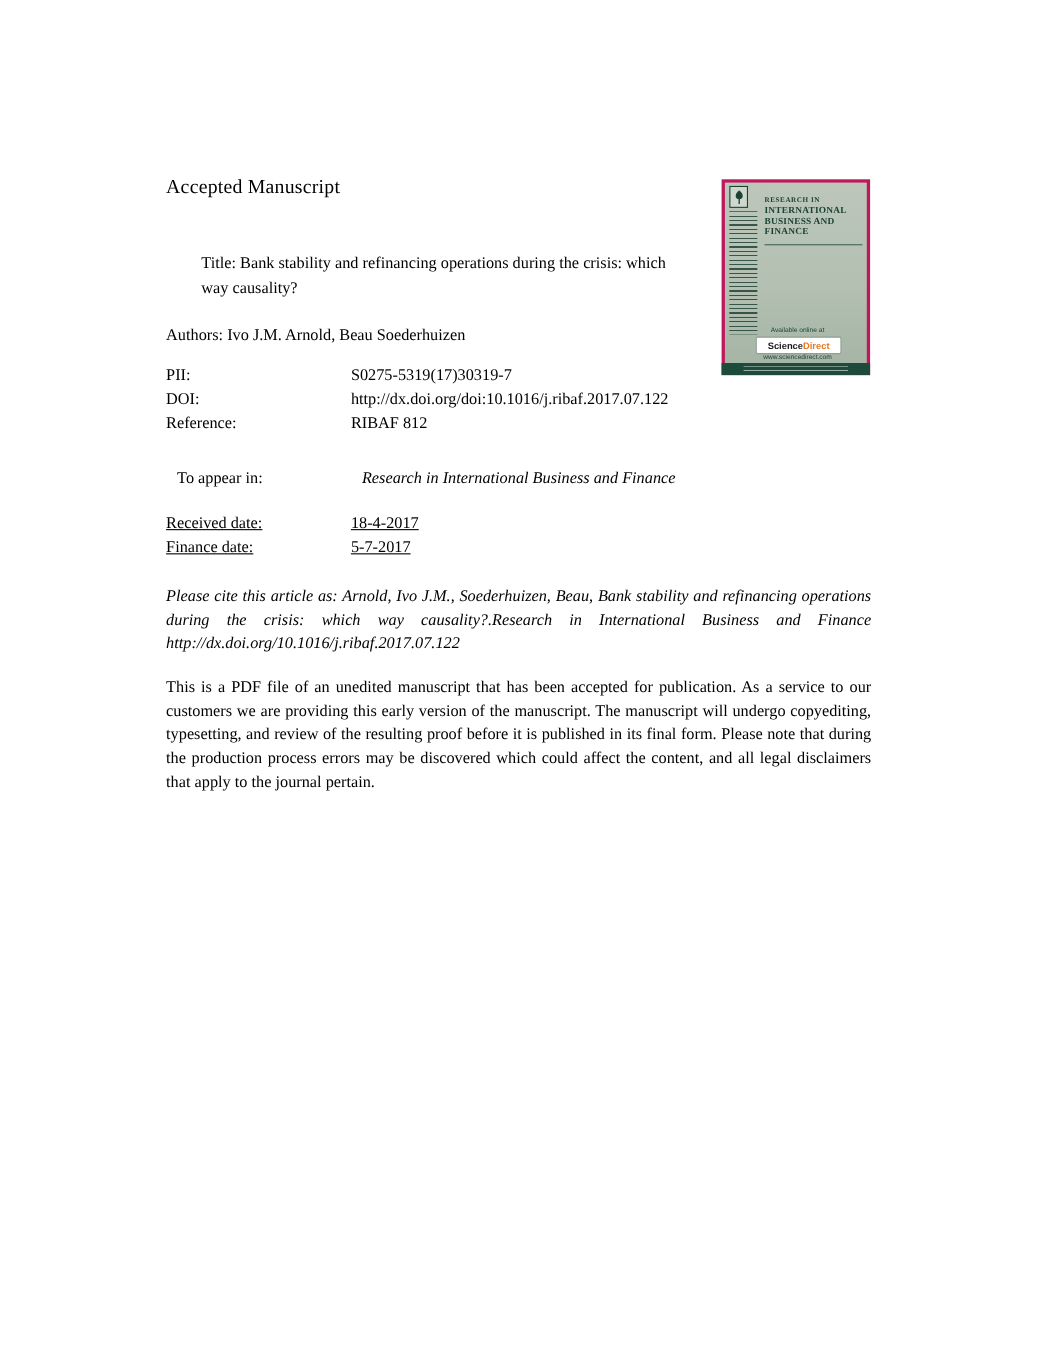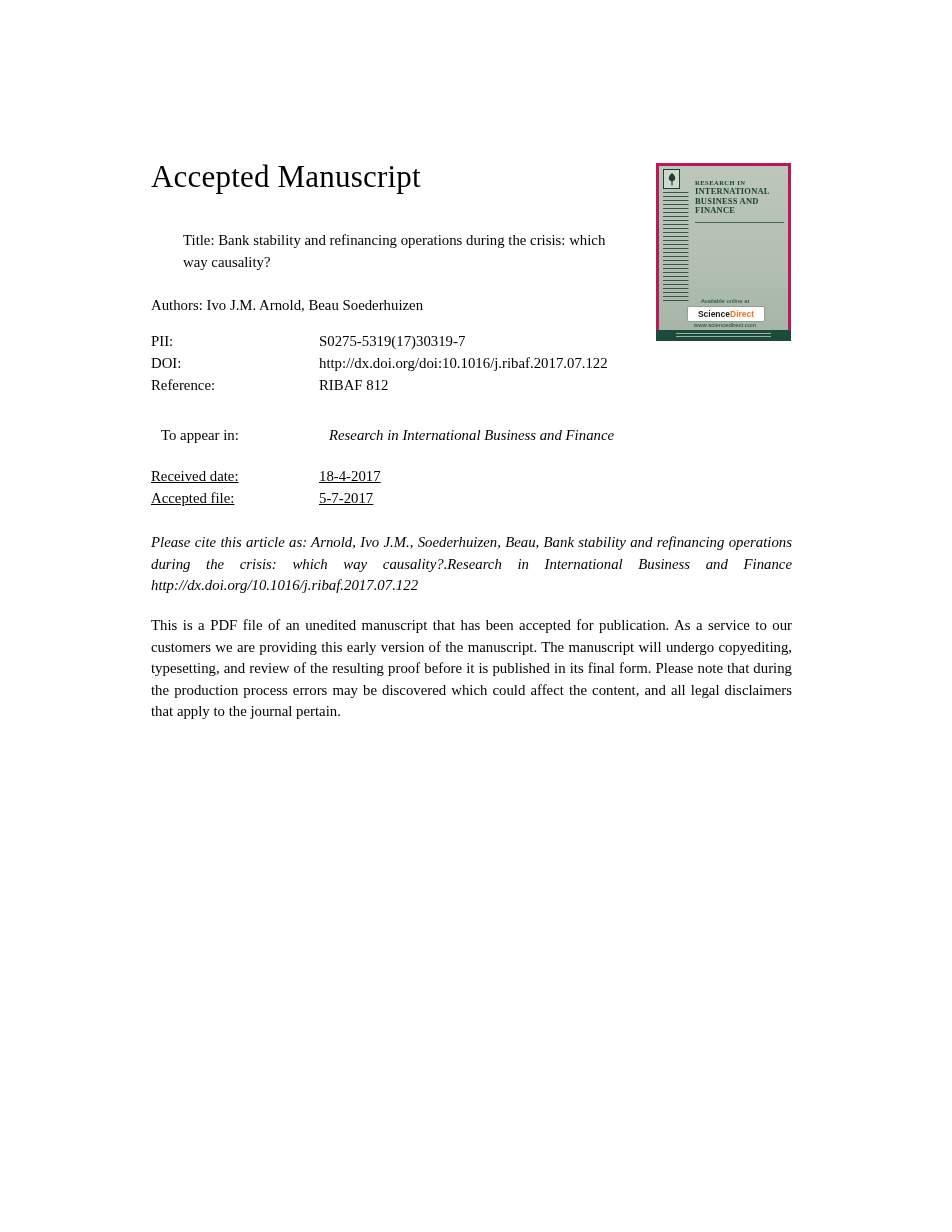--- a/index.html
+++ b/index.html
@@ -15,21 +15,21 @@
     font-family: "Liberation Serif", "DejaVu Serif", serif;
     color: #000000;
     overflow: hidden;
   }
 
   
   .hdr {
     position: absolute;
     left: 151px;
     top: 159px;
-    font-size: 31px;
+    font-size: 18px;
     font-weight: 400;
     letter-spacing: 0.2px;
   }
   .body-text { font-size: 14.8px; line-height: 21.6px; }
 
   .title-block {
     position: absolute;
     left: 151px;
     top: 230px;
     width: 448px;
@@ -228,21 +228,21 @@
       <span class="val">Research in International Business and Finance</span>
     </div>
   </div>
 
   <div class="dates-block body-text">
     <div class="meta-row">
       <span class="lbl">Received date:</span>
       <span class="val">18-4-2017</span>
     </div>
     <div class="meta-row">
-      <span class="lbl">Accepted file:</span>
+      <span class="lbl">Finance date:</span>
       <span class="val">5-7-2017</span>
     </div>
   </div>
 
   <div class="cite-block body-text">Please cite this article as: Arnold, Ivo J.M., Soederhuizen, Beau, Bank stability and refinancing operations during the crisis: which way causality?.Research in International Business and Finance http://dx.doi.org/10.1016/j.ribaf.2017.07.122</div>
 
   <div class="disclaimer-block body-text">This is a PDF file of an unedited manuscript that has been accepted for publication. As a service to our customers we are providing this early version of the manuscript. The manuscript will undergo copyediting, typesetting, and review of the resulting proof before it is published in its final form. Please note that during the production process errors may be discovered which could affect the content, and all legal disclaimers that apply to the journal pertain.</div>
 
 </div>
 

